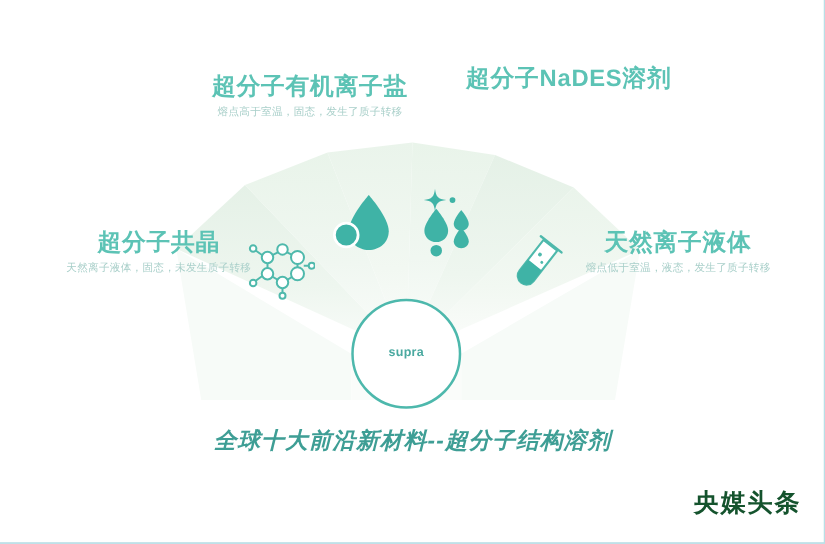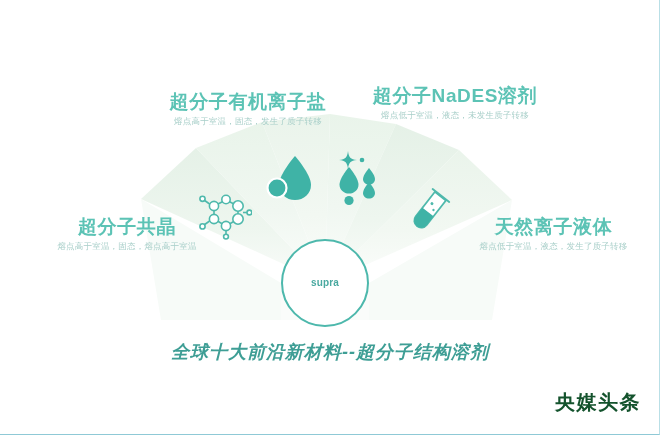--- a/index.html
+++ b/index.html
@@ -64,35 +64,34 @@
     position: absolute;
     text-align: center;
     white-space: nowrap;
   }
   .label .lab-title {
     color: #5cc3b5;
     font-size: 19px;
     line-height: 24px;
     font-weight: 700;
     letter-spacing: .6px;
-    margin-top: 32px;
   }
   .label .lab-sub {
     color: #a8cfc9;
     font-size: 8.5px;
     line-height: 13px;
     font-weight: 400;
     letter-spacing: .2px;
     margin-top: 1px;
   }
 
   #label-organic-salt { left: 128px; top: 58px; width: 240px; }
   #label-nades        { left: 340px; top: 52px; width: 230px; }
   #label-cocrystal    { left: 22px;  top: 183px; width: 210px; text-align: center; }
-  #label-natural-il   { left: 446px; top: 183px; width: 215px; font-family: Liberation Serif, serif; }
+  #label-natural-il   { left: 435px; top: 183px; width: 215px; font-family: Liberation Serif, serif; }
 
   
   #caption {
     position: absolute;
     left: 0;
     top: 340px;
     width: 660px;
     text-align: center;
     color: #3e9e95;
     font-size: 18px;
@@ -225,26 +224,25 @@
     <span class="cc-line">supra</span>
   </div>
 
   <div class="label" id="label-organic-salt">
     <div class="lab-title">超分子有机离子盐</div>
     <div class="lab-sub">熔点高于室温，固态，发生了质子转移</div>
   </div>
 
   <div class="label" id="label-nades">
     <div class="lab-title">超分子NaDES溶剂</div>
-    <div class="lab-sub">熔点低于室温，液态，未发生质子转移</div>
   </div>
 
   <div class="label" id="label-cocrystal">
     <div class="lab-title">超分子共晶</div>
-    <div class="lab-sub">熔点高于室温，固态，熔点高于室温</div>
+    <div class="lab-sub">天然离子液体，固态，未发生质子转移</div>
   </div>
 
   <div class="label" id="label-natural-il">
     <div class="lab-title">天然离子液体</div>
     <div class="lab-sub">熔点低于室温，液态，发生了质子转移</div>
   </div>
 
   <div id="caption">全球十大前沿新材料--超分子结构溶剂</div>
 
   <div id="watermark">央媒头条</div>

